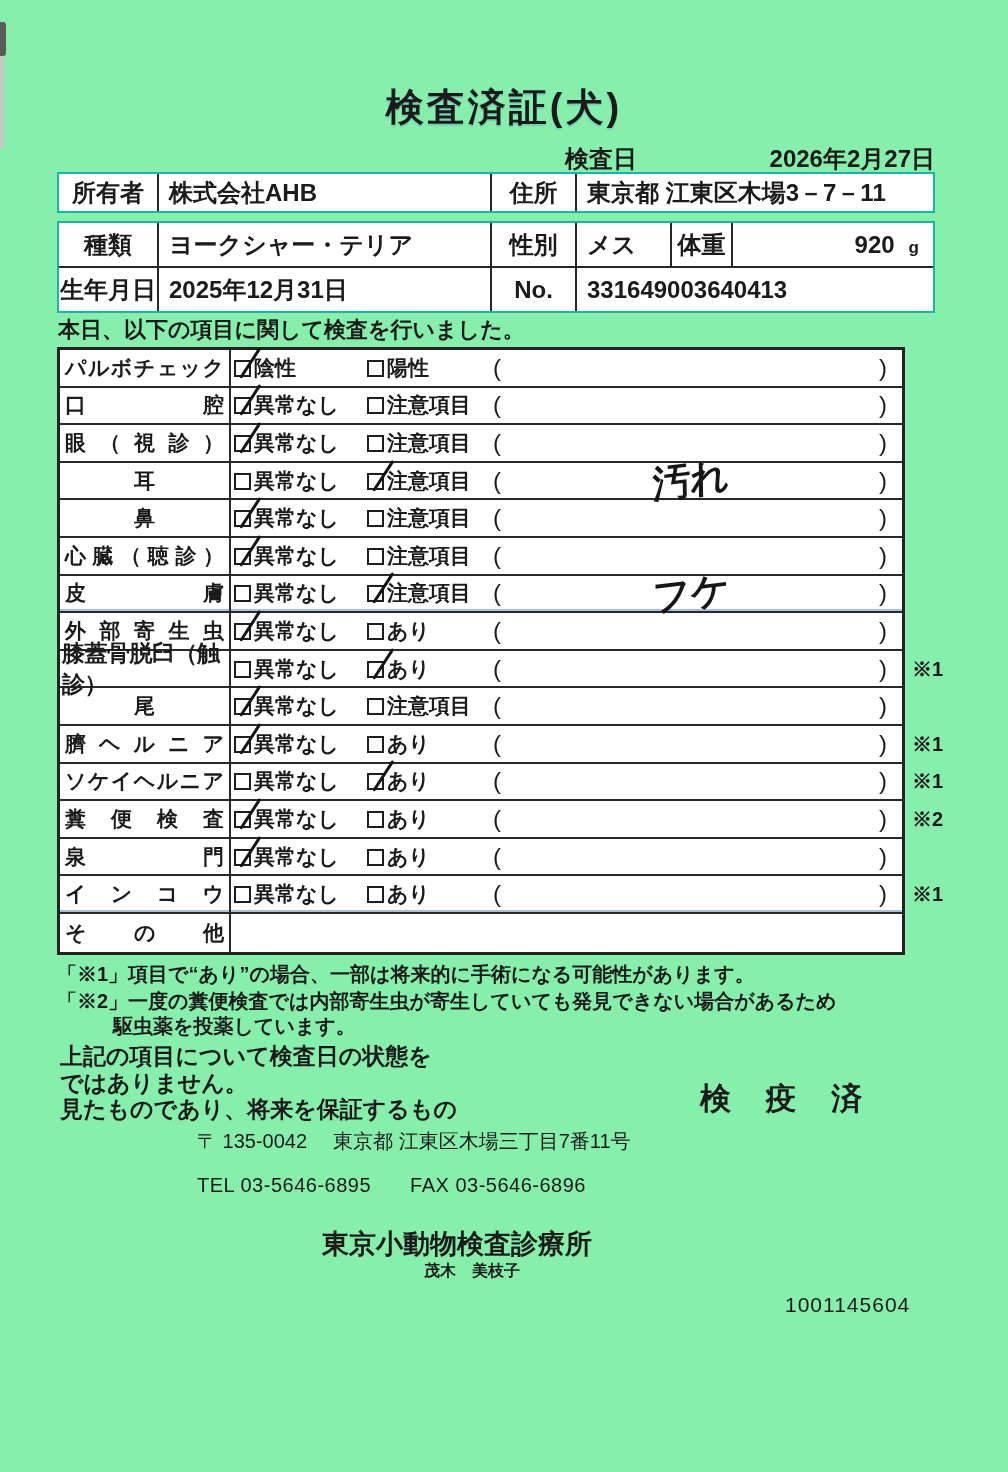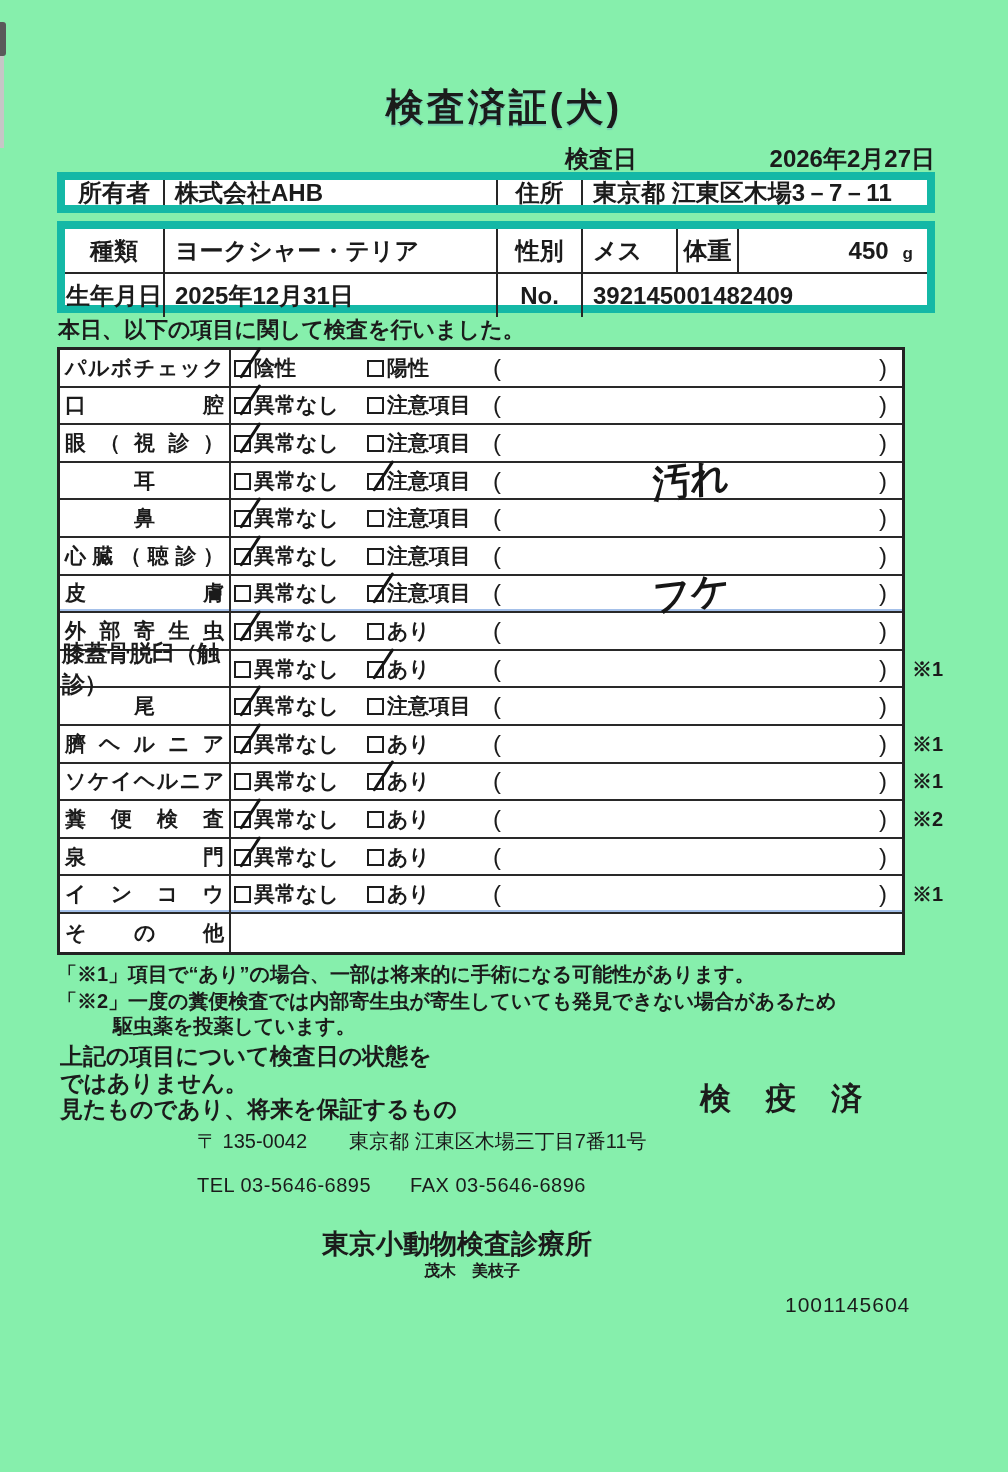--- a/index.html
+++ b/index.html
@@ -13,21 +13,21 @@
 
   .title {
     position:absolute; left:0; right:0; top:82px; text-align:center;
     font-size:38px; font-weight:700; letter-spacing:3px;
     text-shadow:0 2px 1px rgba(70,110,205,.25);
   }
   .insp-date-label { position:absolute; top:143px; left:565px; font-size:24px; font-weight:600; }
   .insp-date-value { position:absolute; top:143px; right:73px; font-size:24px; font-weight:600; }
 
   
-  .htable { position:absolute; left:57px; width:878px; border:8px solid #14b8a6; box-sizing:border-box; background:#fff; }
+  .htable { position:absolute; left:57px; width:878px; border:2px solid #14b8a6; box-sizing:border-box; background:#fff; }
   .tableA { top:172px; height:41px; }
   .tableB { top:221px; height:92px; }
   .hrow { display:flex; height:100%; }
   .tableB .hrow { height:43px; }
   .tableB .hrow:first-child { border-bottom:2px solid #262626;text-align:center; }
   .hcell { box-sizing:border-box; display:flex; align-items:center; font-size:24px; font-weight:600; }
   .hlabel { justify-content:center; border-right:2px solid #262626; }
   .hvalue { padding-left:10px; border-right:2px solid #262626; }
   .hcell:last-child { border-right:none; }
   .w-label { width:100px; flex:0 0 auto; }
@@ -71,21 +71,21 @@
   .rmark { position:absolute; left:852px; top:50%; transform:translateY(-50%); font-size:20px; font-weight:600; white-space:nowrap; }
 
   .footnote { position:absolute; font-size:20px; font-weight:600; }
   .fn1 { left:57px; top:961px; }
   .fn2 { left:57px; top:988px; }
   .fn3 { left:113px; top:1013px; }
 
   .disclaimer { position:absolute; left:60px; top:1043px; font-size:23px; font-weight:700; line-height:26.5px; }
   .stamp { position:absolute; left:700px; top:1078px; font-size:31px; font-weight:600; letter-spacing:13px; white-space:nowrap; }
 
-  .postal-line { position:absolute; left:197px; top:1128px; font-size:20px; font-weight:500; display:flex; gap:42px; }
+  .postal-line { position:absolute; left:197px; top:1128px; font-size:20px; font-weight:500; display:flex; gap:26px; }
   .tel-line { position:absolute; left:197px; top:1174px; font-size:20px; font-weight:500; display:flex; gap:39px; letter-spacing:.5px; }
   .clinic-name { position:absolute; left:322px; top:1226px; font-size:27px; font-weight:600; }
   .vet-name { position:absolute; left:424px; top:1261px; font-size:16px; font-weight:700; }
   .serial { position:absolute; left:785px; top:1293px; font-size:21px; font-weight:500; letter-spacing:1px; }
 </style>
 </head>
 <body>
 
 <div class="page">
   <div class="edge1"></div>
@@ -106,29 +106,29 @@
   </div>
 
   <div class="htable tableB">
     <div class="hrow">
       <div class="hcell hlabel w-label">種類</div>
       <div class="hcell hvalue w-value">ヨークシャー・テリア</div>
       <div class="hcell hlabel w-small">性別</div>
       <div class="hcell hvalue w-sex">メス</div>
       <div class="hcell hlabel w-wt">体重</div>
       <div class="hcell hvalue w-rest weight-cell">
-        <span>450</span>
+        <span>920</span>
         <span class="weight-unit">g</span>
       </div>
     </div>
     <div class="hrow">
       <div class="hcell hlabel w-label">生年月日</div>
       <div class="hcell hvalue w-value">2025年12月31日</div>
       <div class="hcell hlabel w-small">No.</div>
-      <div class="hcell hvalue w-rest">392145001482409</div>
+      <div class="hcell hvalue w-rest">331649003640413</div>
     </div>
   </div>
 
   <div class="intro">本日、以下の項目に関して検査を行いました。</div>
 
   <div class="itable">
       <div class="irow">
       <div class="ilabel justify">
           <span>パ</span>
           <span>ル</span>

